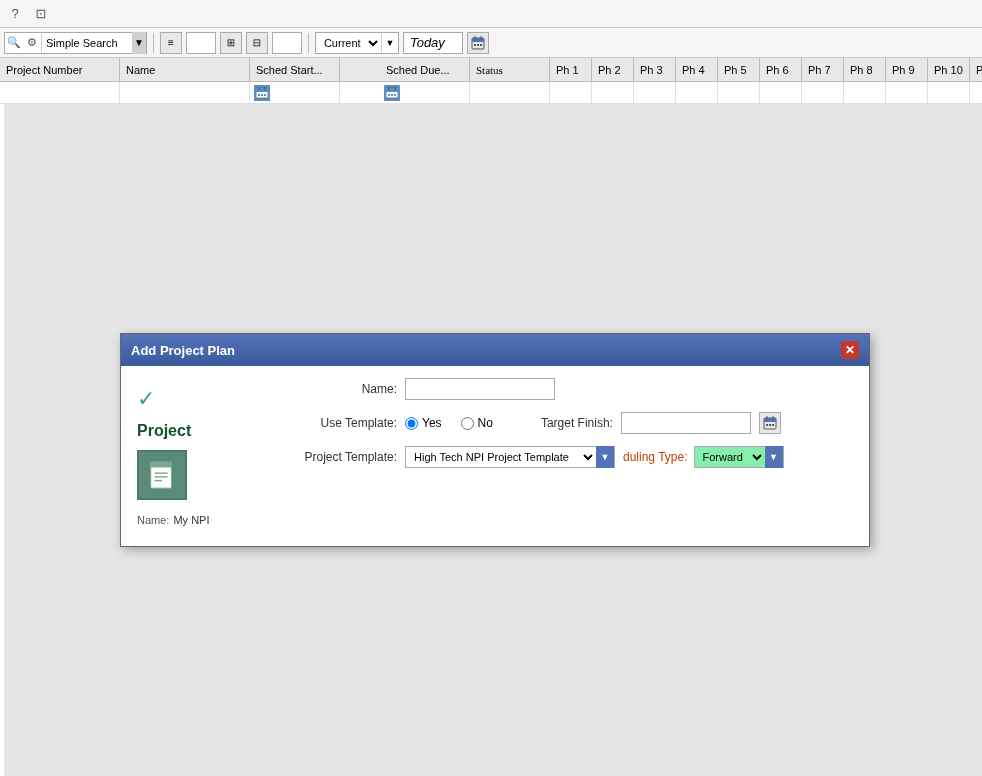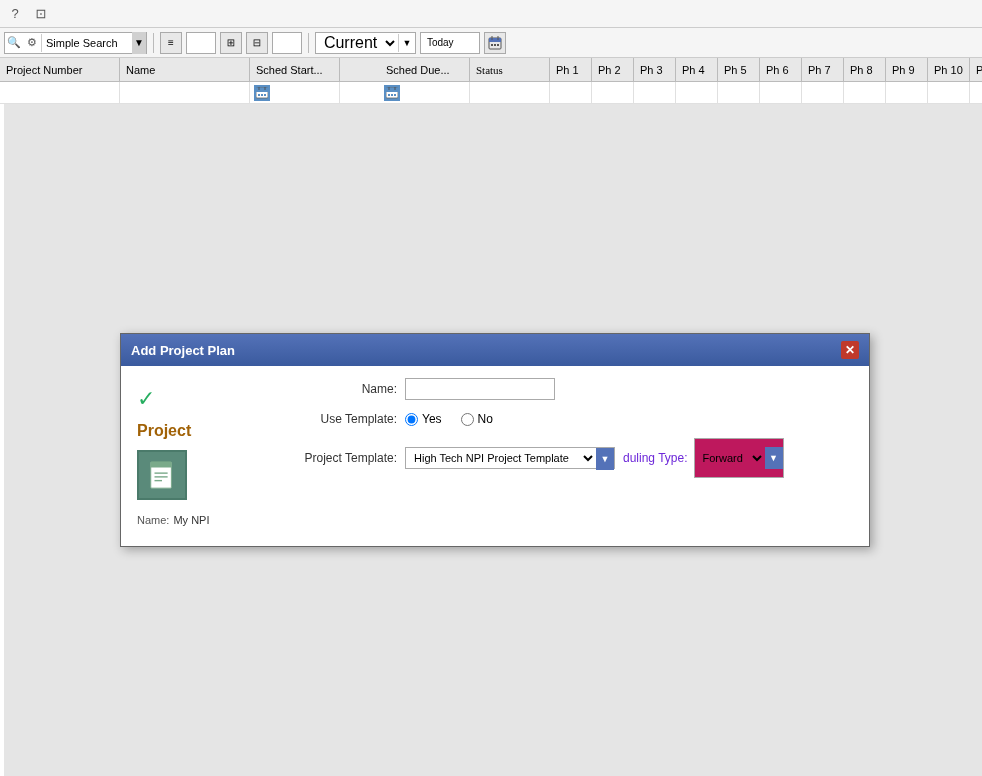--- a/index.html
+++ b/index.html
@@ -74,22 +74,23 @@
       background: #bbb;
       margin: 0 2px;
     }
     .date-display {
       border: 1px solid #aaa;
       background: white;
       height: 22px;
       display: flex;
       align-items: center;
       padding: 0 6px;
-      font-size: 10px;
+      font-size: 13px;
       min-width: 60px;
+      font-style: italic;
     }
     .calendar-icon-btn {
       border: 1px solid #aaa;
       background: #e8e8e8;
       height: 22px;
       width: 22px;
       display: flex;
       align-items: center;
       justify-content: center;
       cursor: pointer;
@@ -213,21 +214,21 @@
       padding-top: 8px;
     }
     .modal-checkmark {
       font-size: 22px;
       color: #27ae60;
       margin-bottom: 10px;
     }
     .modal-project-title {
       font-size: 16px;
       font-weight: bold;
-      color: #a16207;
+      color: #14532d;
       margin-bottom: 10px;
     }
     .modal-project-icon {
       width: 50px;
       height: 50px;
       background: #5a8a7a;
       border: 2px solid #4a7a6a;
       display: flex;
       align-items: center;
       justify-content: center;
@@ -279,21 +280,21 @@
     .radio-item {
       display: flex;
       align-items: center;
       gap: 4px;
       font-size: 12px;
     }
     .form-select-container {
       border: 1px solid #aaa;
       height: 22px;
       display: flex;
-      align-items: flex-start;
+      align-items: center;
       background: white;
       position: relative;
     }
     .form-select {
       border: none;
       outline: none;
       font-size: 11px;
       background: transparent;
       padding: 0 4px;
       height: 100%;
@@ -322,28 +323,28 @@
       cursor: pointer;
       font-size: 13px;
     }
     .scheduling-row {
       display: flex;
       align-items: center;
       gap: 6px;
     }
     .scheduling-label {
       font-size: 12px;
-      color: #6d28d9;
+      color: #c2410c;
     }
     .scheduling-select-container {
       border: 1px solid #aaa;
-      height: 40px;
-      display: flex;
-      align-items: center;
-      background: #be185d;
+      height: 22px;
+      display: flex;
+      align-items: center;
+      background: #86efac;
     }
     .scheduling-select {
       border: none;
       outline: none;
       font-size: 11px;
       background: transparent;
       padding: 0 4px;
       height: 100%;
       cursor: pointer;
       width: 70px;
@@ -395,21 +396,21 @@
     <span>⊞</span>
   </div>
   <div class="toolbar-btn">
     <span>⊟</span>
   </div>
   <div style="border:1px solid #aaa; background:white; height:22px; width:30px;"></div>
 
   <div class="toolbar-separator"></div>
 
   <div style="display:flex; align-items:center; border:1px solid #aaa; background:white; height:22px;">
-    <select style="border:none; outline:none; font-size:16px; background:transparent; padding:0 4px; height:100%; cursor:pointer; min-width:60px;">
+    <select style="border:none; outline:none; font-size:11px; background:transparent; padding:0 4px; height:100%; cursor:pointer; min-width:60px;">
       <option>Current</option>
     </select>
     <div style="width:1px; background:#ccc; height:18px;"></div>
     <div style="width:16px; display:flex; align-items:center; justify-content:center; font-size:9px; cursor:pointer;">▼</div>
   </div>
 
   <div class="date-display">Today</div>
   <div class="calendar-icon-btn">
     <svg width="14" height="14" viewBox="0 0 14 14">
       <rect x="1" y="2" width="12" height="11" rx="1" fill="none" stroke="#555" stroke-width="1"></rect>
@@ -529,20 +530,35 @@
               <label class="form-label">Use Template:</label>
               <div class="radio-group">
                 <div class="radio-item">
                   <input type="radio" name="use_template" id="yes" checked="" style="">
                   <label for="yes">Yes</label>
                 </div>
                 <div class="radio-item">
                   <input type="radio" name="use_template" id="no" style="">
                   <label for="no">No</label>
                 </div>
+              </div>
+            </div>
+            <div class="form-row">
+              <label class="form-label">Target Finish:</label>
+              <input class="form-input" type="text" style="width: 130px;">
+              <div class="calendar-btn">
+                <svg width="14" height="14" viewBox="0 0 14 14">
+                  <rect x="1" y="2" width="12" height="11" rx="1" fill="none" stroke="#555" stroke-width="1"></rect>
+                  <rect x="1" y="2" width="12" height="4" fill="#5472b8"></rect>
+                  <line x1="4" y1="0" x2="4" y2="4" stroke="#555" stroke-width="1"></line>
+                  <line x1="10" y1="0" x2="10" y2="4" stroke="#555" stroke-width="1"></line>
+                  <rect x="3" y="8" width="2" height="2" fill="#555"></rect>
+                  <rect x="6" y="8" width="2" height="2" fill="#555"></rect>
+                  <rect x="9" y="8" width="2" height="2" fill="#555"></rect>
+                </svg>
               </div>
             </div>
           </div>
 
           <div style="display:flex; align-items:center; gap:8px;">
             <div class="form-row">
               <label class="form-label">Project Template:</label>
               <div class="form-select-container">
                 <select class="form-select" style="width:190px;">
                   <option>High Tech NPI Project Template</option>

